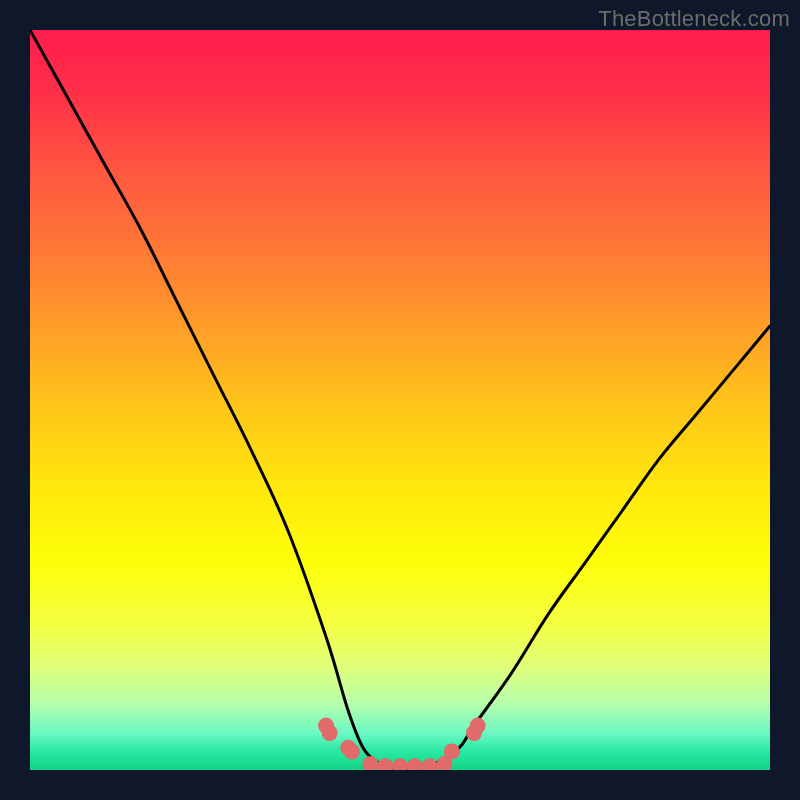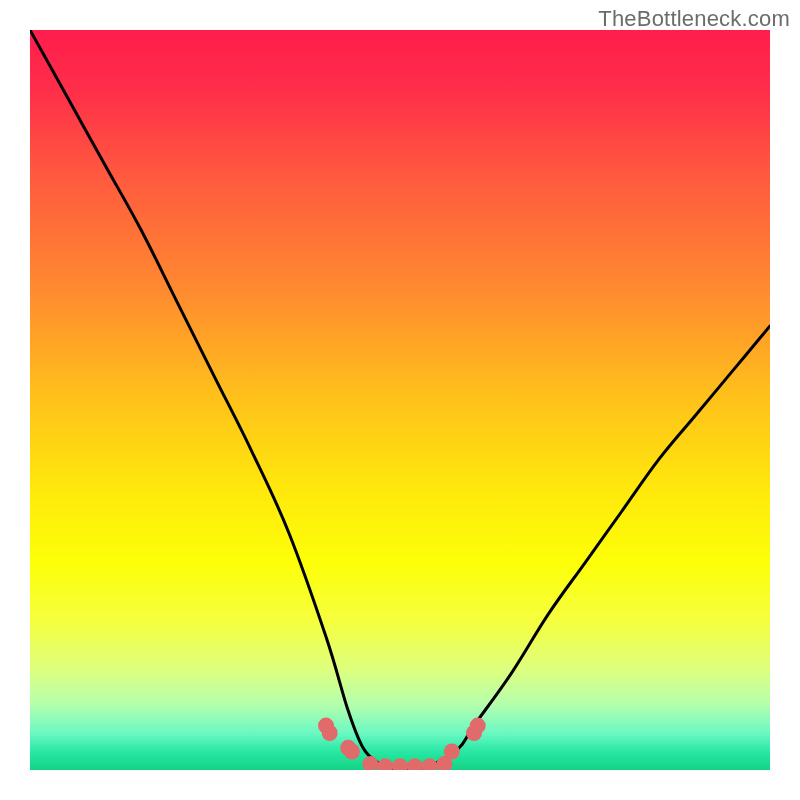--- a/index.html
+++ b/index.html
@@ -10,21 +10,21 @@
     background: #000;
     overflow: hidden;
     font-family: Arial, Helvetica, sans-serif;
   }
   .frame {
     position: absolute;
     left: 0;
     top: 0;
     width: 800px;
     height: 800px;
-    background: #ffffff;
+    background: #0f172a;
   }
   .plot {
     position: absolute;
     left: 30px;
     top: 30px;
     width: 740px;
     height: 740px;
   }
   .gradient {
     position: absolute;

